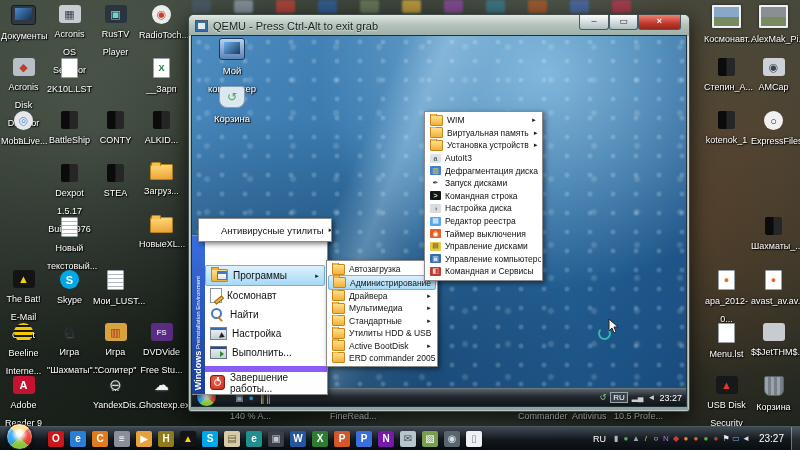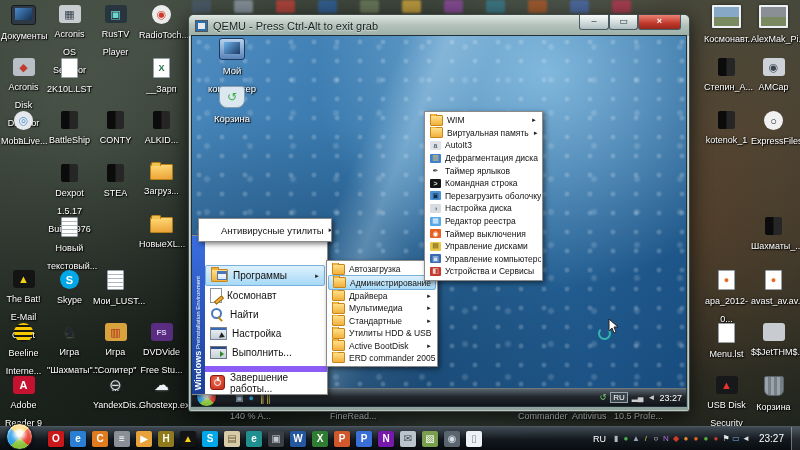--- a/index.html
+++ b/index.html
@@ -515,50 +515,50 @@
             <span>WIM</span>
             <span class="marr">►</span>
           </div>
 
           <div class="mi">
             <span class="mic" data-icon="folder-icon"></span>
             <span>Виртуальная память</span>
             <span class="marr">►</span>
           </div>
 
+          <div class="mi">
+            <span class="mic" data-icon="folder-icon"></span>
+            <span>Установка устройств</span>
+            <span class="marr">►</span>
+          </div>
 
           <div class="mi">
             <span class="mic" data-icon="autoit-icon" style="--bg: #dfe3e7; --fg: #5a6a78;">a</span>
             <span>AutoIt3</span>
             <span class="marr"></span>
           </div>
 
           <div class="mi">
             <span class="mic" data-icon="defrag-icon" style="--bg: #3f7fd0; --fg: #ffd24a;">▥</span>
             <span>Дефрагментация диска</span>
             <span class="marr"></span>
           </div>
 
           <div class="mi">
             <span class="mic" data-icon="shortcut-run-icon" style="--bg: transparent; --fg: #3a3f44;">✒</span>
-            <span>Таймер ярлыков</span>
+            <span>Запуск дисками</span>
             <span class="marr"></span>
           </div>
 
           <div class="mi">
             <span class="mic" data-icon="cmd-icon" style="--bg: #141414; --fg: #cfe8cf;">&gt;</span>
             <span>Командная строка</span>
             <span class="marr"></span>
           </div>
 
-          <div class="mi">
-            <span class="mic" data-icon="shell-restart-icon" style="--bg: #4a90d0; --fg: #0a2a4a;">▣</span>
-            <span>Перезагрузить оболочку</span>
-            <span class="marr"></span>
-          </div>
 
           <div class="mi">
             <span class="mic" data-icon="chkdsk-icon" style="--bg: #d8dce0; --fg: #7a8694;">◑</span>
             <span>Настройка диска</span>
             <span class="marr"></span>
           </div>
 
           <div class="mi">
             <span class="mic" data-icon="regedit-icon" style="--bg: #58a8e8; --fg: #e8f4ff;">▦</span>
             <span>Редактор реестра</span>
@@ -578,21 +578,21 @@
           </div>
 
           <div class="mi">
             <span class="mic" data-icon="compmgmt-icon" style="--bg: #3a6ab0; --fg: #cfe2f5;">▣</span>
             <span>Управление компьютером</span>
             <span class="marr"></span>
           </div>
 
           <div class="mi">
             <span class="mic" data-icon="devices-icon" style="--bg: #c23b2e; --fg: #f0d8d0;">◧</span>
-            <span>Устройства и Сервисы</span>
+            <span>Командная и Сервисы</span>
             <span class="marr"></span>
           </div>
         </div>
 
       <div class="spin" style="left:406px;top:291px"></div>
       <svg class="cursor" style="left:416px;top:282px" width="12" height="16">
         <polygon points="1,1 1,13 4,10 6,15 8,14 6,9 10,9" fill="#fff" stroke="#222" stroke-width="1"></polygon>
       </svg>
 
       <div class="vm-taskbar">

